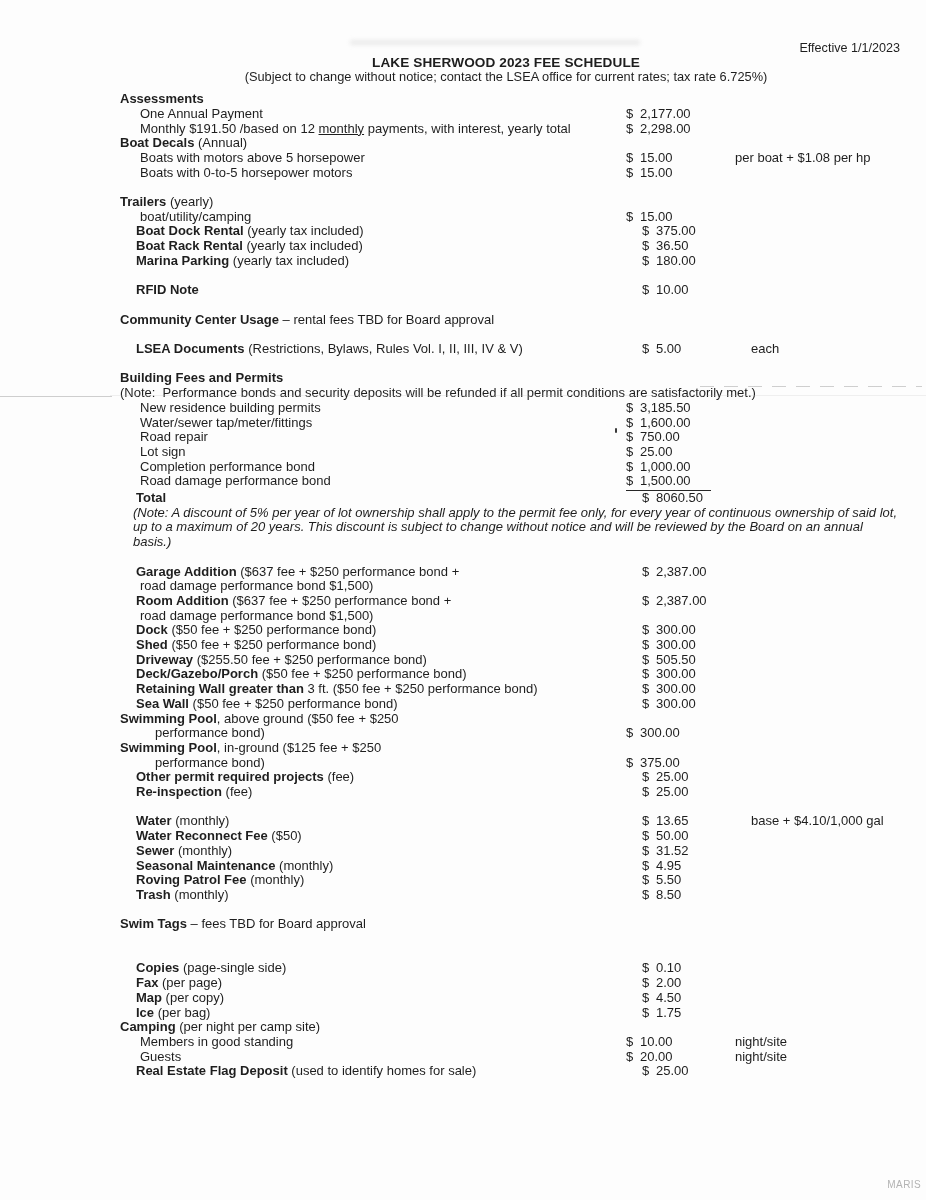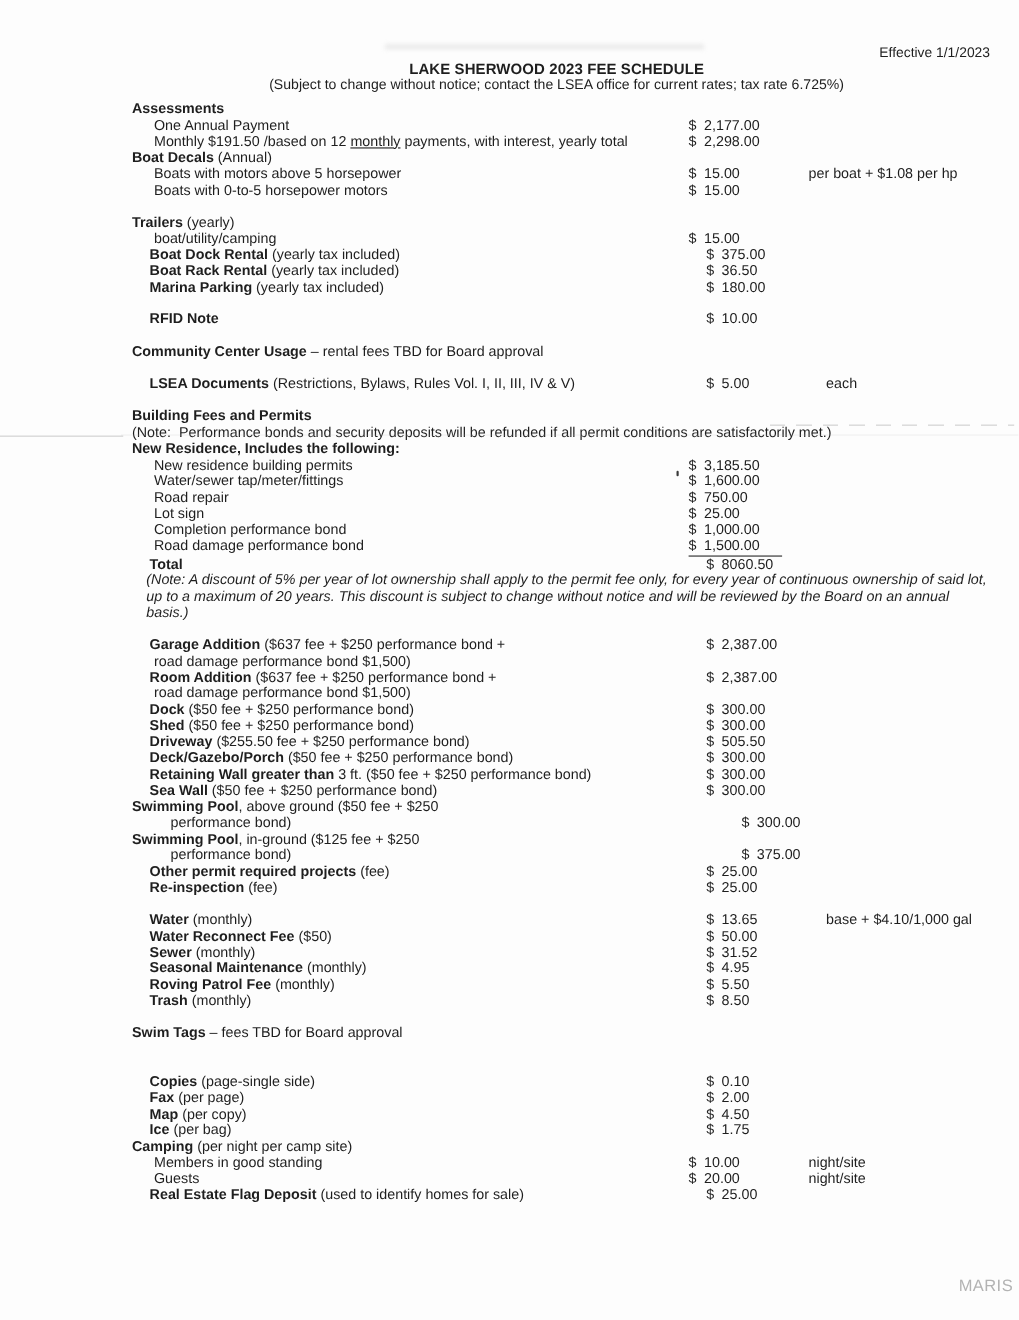--- a/index.html
+++ b/index.html
@@ -15,35 +15,35 @@
   .header{padding-top:41px;}
   .effective{text-align:right;padding-right:26px;font-size:12.6px;}
   .titleblock{margin-left:86px;width:840px;text-align:center;}
   .title{font-weight:bold;font-size:13.6px;letter-spacing:.1px;}
   .subtitle{font-size:12.8px;}
   .rows{margin-top:7px;}
   .gap{height:14.7px;}
   .row{display:flex;align-items:baseline;}
   .row.ind0{padding-left:120px;}
   .row.ind1{padding-left:140px;}
-  .row.ind2{padding-left:155px;gap:48px;}
+  .row.ind2{padding-left:155px;}
   .row.has-money.ind0 .label{width:506px;flex:0 0 auto;padding-left:16px;}
   .row.has-money.ind1 .label{width:486px;flex:0 0 auto;}
   .row.has-money.ind2 .label{width:471px;flex:0 0 auto;}
   .label{white-space:pre-wrap;}
   .b{font-weight:bold;}
   .i{font-style:italic;margin-left:13px;}
   .u{text-decoration:underline;}
   .money{display:flex;align-items:baseline;white-space:nowrap;}
   .mwrap{display:flex;align-items:baseline;}
   .mwrap.ul{border-bottom:1.4px solid #272727;padding-bottom:1px;}
   .dollar{width:14px;}
   .amt{width:71px;}
   .suf{margin-left:24px;}
-  .watermark{position:absolute;right:5px;bottom:22px;font-size:15px;letter-spacing:.4px;color:#b3b3b3;}
+  .watermark{position:absolute;right:5px;bottom:7px;font-size:10px;letter-spacing:.4px;color:#b3b3b3;}
   .scan-line-a{position:absolute;top:386px;left:700px;width:222px;height:1px;
     background:repeating-linear-gradient(90deg,rgba(160,160,160,.5) 0 14px,transparent 14px 24px);}
   .scan-line-b{position:absolute;top:396px;left:0;width:112px;height:1px;background:rgba(168,168,168,.55);}
   .scan-line-c{position:absolute;top:395px;left:110px;width:816px;height:1px;background:rgba(190,190,190,.22);}
   .scan-smudge{position:absolute;top:40px;left:350px;width:290px;height:5px;
     background:rgba(190,190,190,.28);filter:blur(2px);}
   .scan-speck{position:absolute;top:428px;left:615px;width:2px;height:5px;background:#3a3a3a;border-radius:1px;}
 </style>
 </head>
 <body>
@@ -172,23 +172,20 @@
           <span class="suf">each</span>
         </div>
       </div>
       <div class="gap"></div>
       <div class="row ind0">
         <div class="label"><span class="b">Building Fees and Permits</span></div>
       </div>
       <div class="row ind0">
         <div class="label"><span>(Note:  Performance bonds and security deposits will be refunded if all permit conditions are satisfactorily met.)</span></div>
       </div>
-      <div class="row ind0">
-        <div class="label"><span class="b">New Residence, Includes the following:</span></div>
-      </div>
       <div class="row ind1 has-money">
         <div class="label"><span>New residence building permits</span></div>
         <div class="money">
           <span class="mwrap">
             <span class="dollar">$</span>
             <span class="amt">3,185.50</span>
           </span>
         </div>
       </div>
       <div class="row ind1 has-money">

